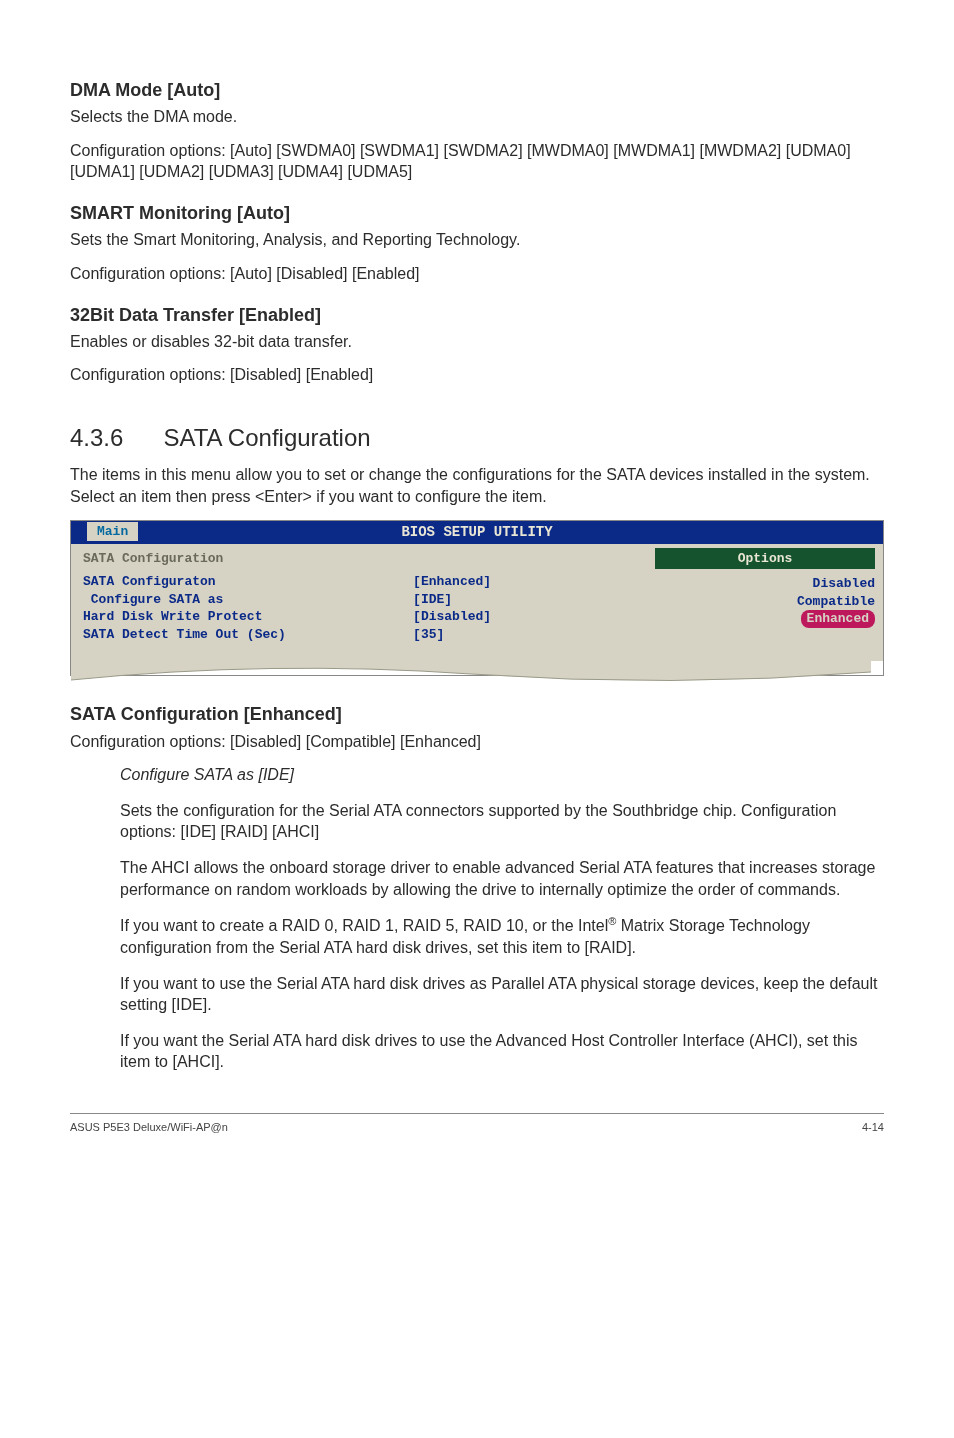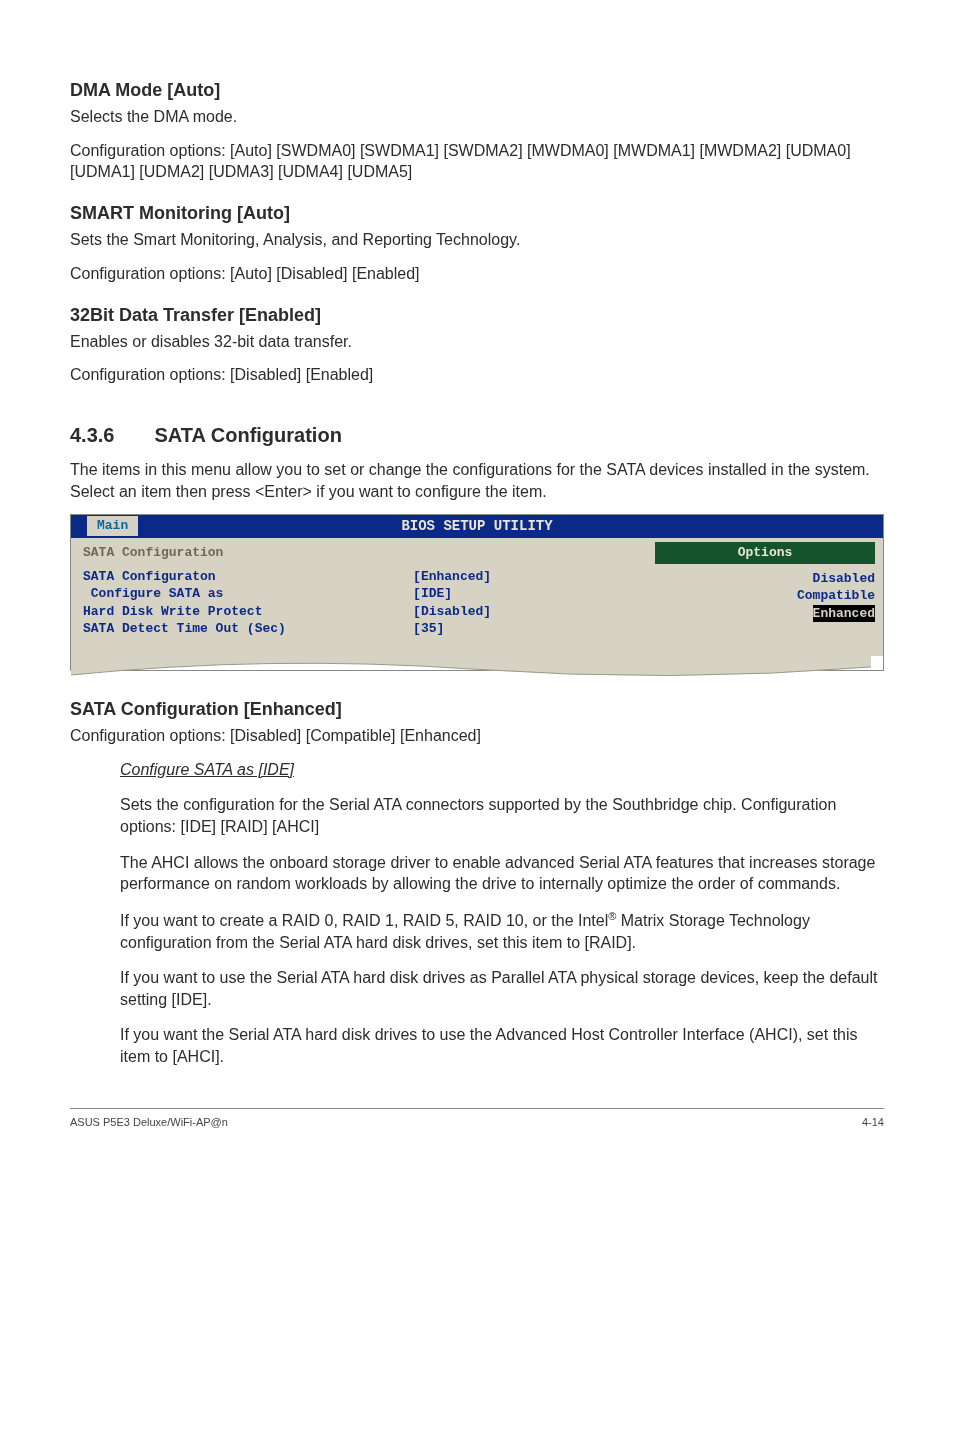--- a/index.html
+++ b/index.html
@@ -1,38 +1,38 @@
 <!DOCTYPE html>
 <html><head>
 <meta charset="utf-8">
 <style>
 body { font-family: Arial, Helvetica, sans-serif; margin: 0; padding: 60px 70px 30px 70px; color: #2c2c2c; line-height: 1.35; }
 h3.bold-item { font-size: 18px; font-weight: bold; margin: 18px 0 4px 0; }
 p.body-text { font-size: 16px; margin: 4px 0 12px 0; }
-h2.section-num { font-size: 20px; font-weight: bold; margin: 36px 0 10px 0; }
+h2.section-num { font-size: 24px; font-weight: normal; margin: 36px 0 10px 0; }
 h2.section-num .num { display: inline-block; margin-right: 40px; }
 .bios-panel { border: 1px solid #888; margin: 10px 0 26px 0; font-family: "Courier New", monospace; background: #d6d2c4; position: relative; }
 .bios-title-bar { background: #0b2a88; color: #e9e6d5; font-weight: bold; font-size: 14px; padding: 2px 0; text-align: center; position: relative; }
 .bios-tab { position: absolute; left: 16px; top: 1px; background: #d6d2c4; color: #0369a1; padding: 1px 10px; font-size: 13px; font-weight: bold; }
 .bios-body { display: flex; }
 .bios-left { flex: 1; padding: 6px 12px 18px 12px; font-size: 13px; font-weight: bold; color: #0b2a88; }
 .bios-left .hdr { color: #6a6a5a; font-weight: bold; margin-bottom: 6px; }
 .bios-row { display: flex; gap: 32px; }
 .bios-row .lbl { flex: 0 0 54%; white-space: pre; }
 .bios-row .val { flex: 1; }
 .bios-right { width: 220px; padding: 4px 8px 14px 8px; color: #0b2a88; font-size: 13px; font-weight: bold; }
 .bios-opt-hdr { background: #14532d; color: #e9e6d5; text-align: center; padding: 2px 0; margin-bottom: 6px; font-size: 13px; }
 .bios-right .opt { padding-left: 4px; text-align: right; }
-.bios-right .sel { color: #d6d2c4; background: #000000; display: inline-block; padding: 0 0; }
+.bios-right .sel { color: #d6d2c4; background: #be185d; display: inline-block; padding: 0 6px; border-radius: 8px; }
 .bios-curve-wrap { position: relative; height: 14px; background: #fff; }
 .bios-curve { position: absolute; left: 0; right: 0; top: -1px; height: 30px; }
 .indented-block { padding-left: 50px; }
 .indented-block p { font-size: 16px; margin: 10px 0 14px 0; }
 .indented-block p.under { margin-top: 2px; }
-.under-link { text-decoration: underline; font-style: italic; }
+.under-link { font-style: italic; }
 .footer { border-top: 1px solid #888; margin-top: 40px; padding-top: 6px; display: flex; justify-content: space-between; font-size: 11px; color: #444; }
 sup { font-size: 11px; }
 </style>
 </head>
 <body>
 
 <h3 class="bold-item">DMA Mode [Auto]</h3>
 <p class="body-text">Selects the DMA mode.</p>
 <p class="body-text">Configuration options: [Auto] [SWDMA0] [SWDMA1] [SWDMA2] [MWDMA0] [MWDMA1] [MWDMA2] [UDMA0] [UDMA1] [UDMA2] [UDMA3] [UDMA4] [UDMA5]</p>
 

